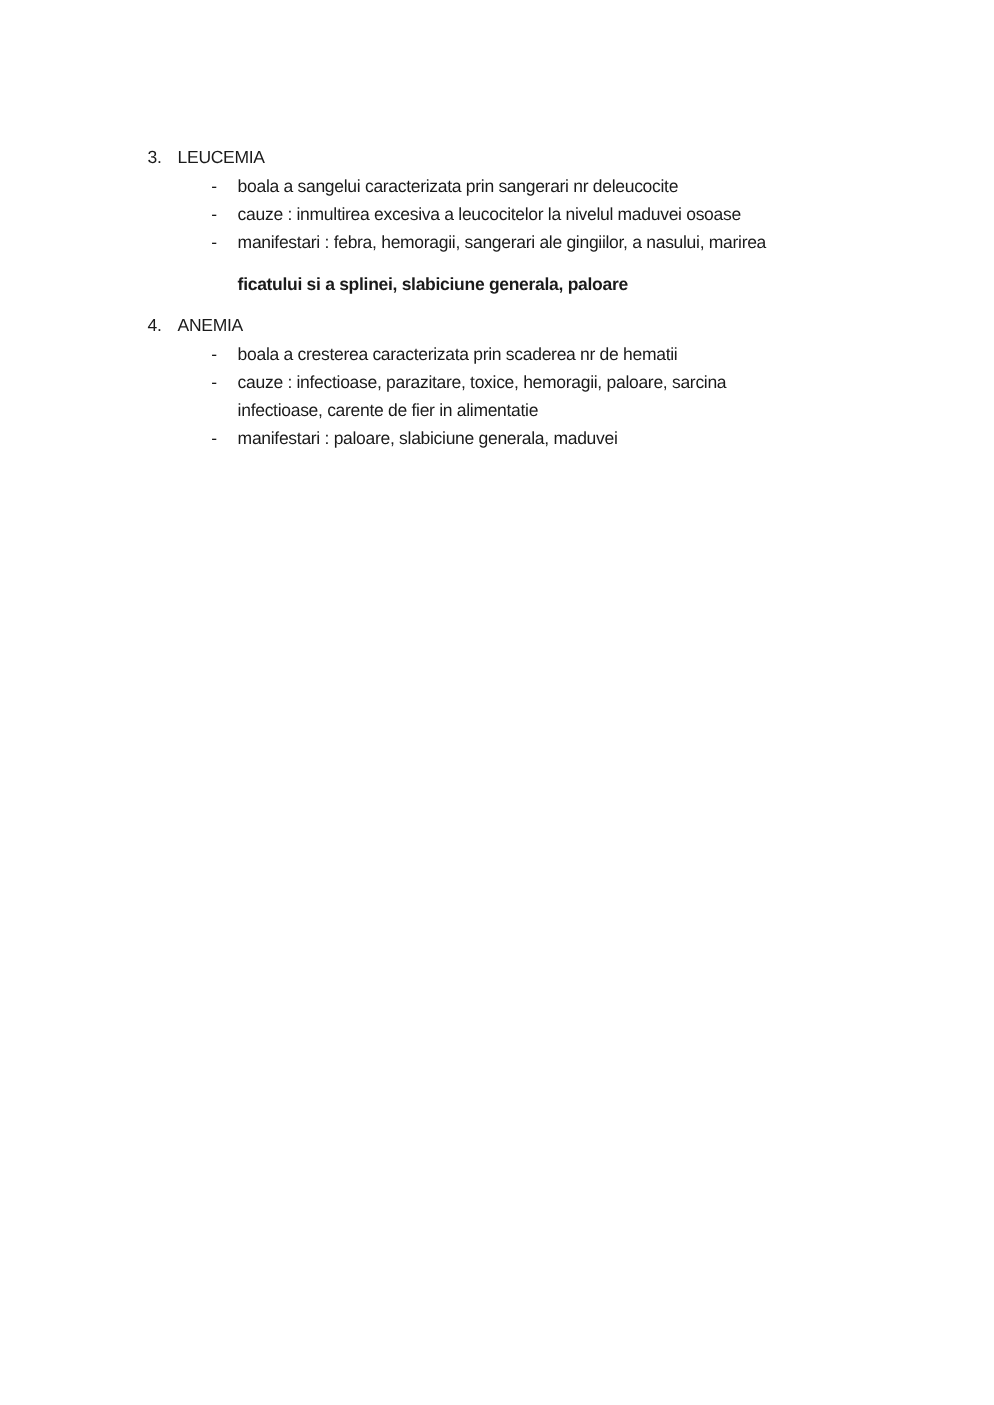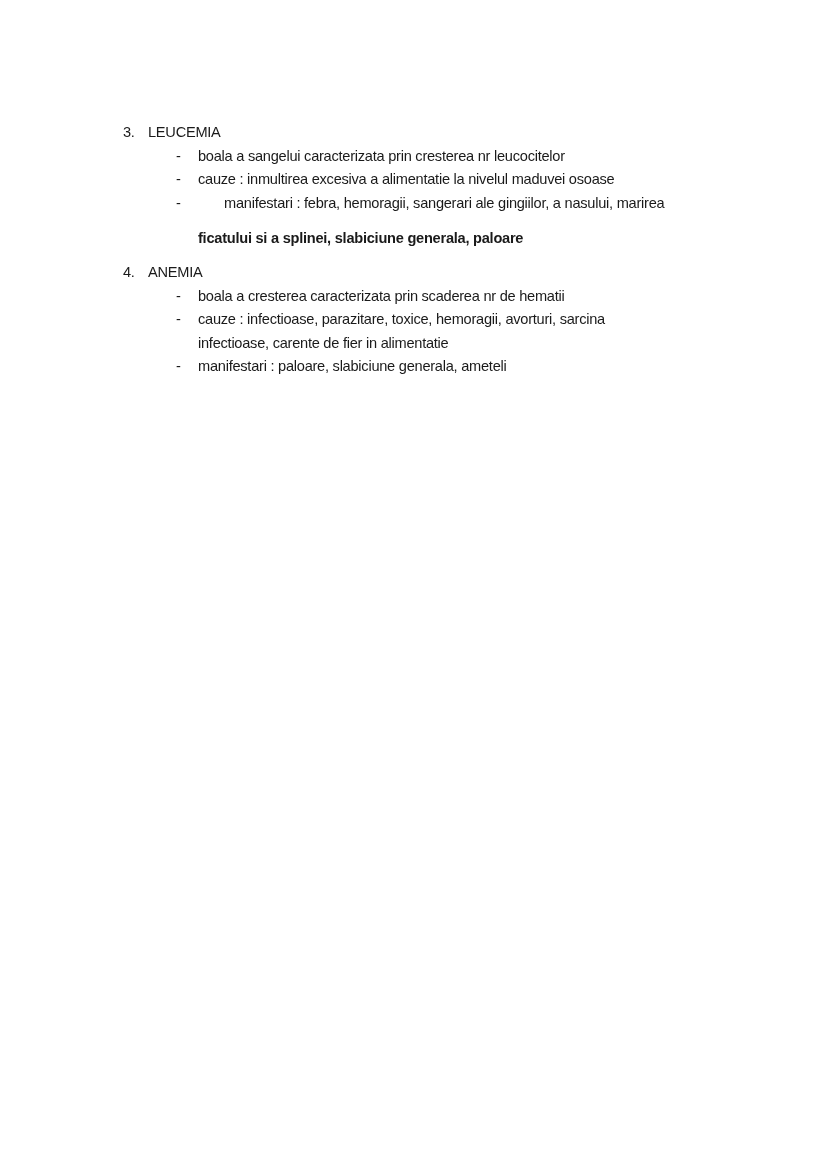--- a/index.html
+++ b/index.html
@@ -44,38 +44,38 @@
 </head>
 <body>
 
 <div class="page">
 
   <div class="section" style="top:121px;">
     <span class="line num" style="top:0px;">3.</span>
     <span class="line heading-text" style="top:0px;">LEUCEMIA</span>
 
     <span class="line dash" style="top:23.5px;">-</span>
-    <span class="line btext" style="top:23.5px;">boala a sangelui caracterizata prin cresterea nr leucocitelor</span>
+    <span class="line btext" style="top:23.5px;">boala a sangelui caracterizata prin sangerari nr deleucocite</span>
 
     <span class="line dash" style="top:47px;">-</span>
-    <span class="line btext" style="top:47px;">cauze : inmultirea excesiva a alimentatie la nivelul maduvei osoase</span>
+    <span class="line btext" style="top:47px;">cauze : inmultirea excesiva a leucocitelor la nivelul maduvei osoase</span>
 
     <span class="line dash" style="top:70.5px;">-</span>
-    <span class="line btext" style="top:70.5px;margin-left:26px;">manifestari : febra, hemoragii, sangerari ale gingiilor, a nasului, marirea</span>
+    <span class="line btext" style="top:70.5px;">manifestari : febra, hemoragii, sangerari ale gingiilor, a nasului, marirea</span>
     <span class="line btext" style="top:106px;font-weight:bold;">ficatului si a splinei, slabiciune generala, paloare</span>
   </div>
 
   <div class="section" style="top:261px;">
     <span class="line num" style="top:0px;">4.</span>
     <span class="line heading-text" style="top:0px;">ANEMIA</span>
 
     <span class="line dash" style="top:23.5px;">-</span>
     <span class="line btext" style="top:23.5px;">boala a cresterea caracterizata prin scaderea nr de hematii</span>
 
     <span class="line dash" style="top:47px;">-</span>
-    <span class="line btext" style="top:47px;">cauze : infectioase, parazitare, toxice, hemoragii, avorturi, sarcina</span>
+    <span class="line btext" style="top:47px;">cauze : infectioase, parazitare, toxice, hemoragii, paloare, sarcina</span>
     <span class="line btext" style="top:70.5px;">infectioase, carente de fier in alimentatie</span>
 
     <span class="line dash" style="top:94px;">-</span>
-    <span class="line btext" style="top:94px;">manifestari : paloare, slabiciune generala, ameteli</span>
+    <span class="line btext" style="top:94px;">manifestari : paloare, slabiciune generala, maduvei</span>
   </div>
 
 </div>
 
 </body></html>

